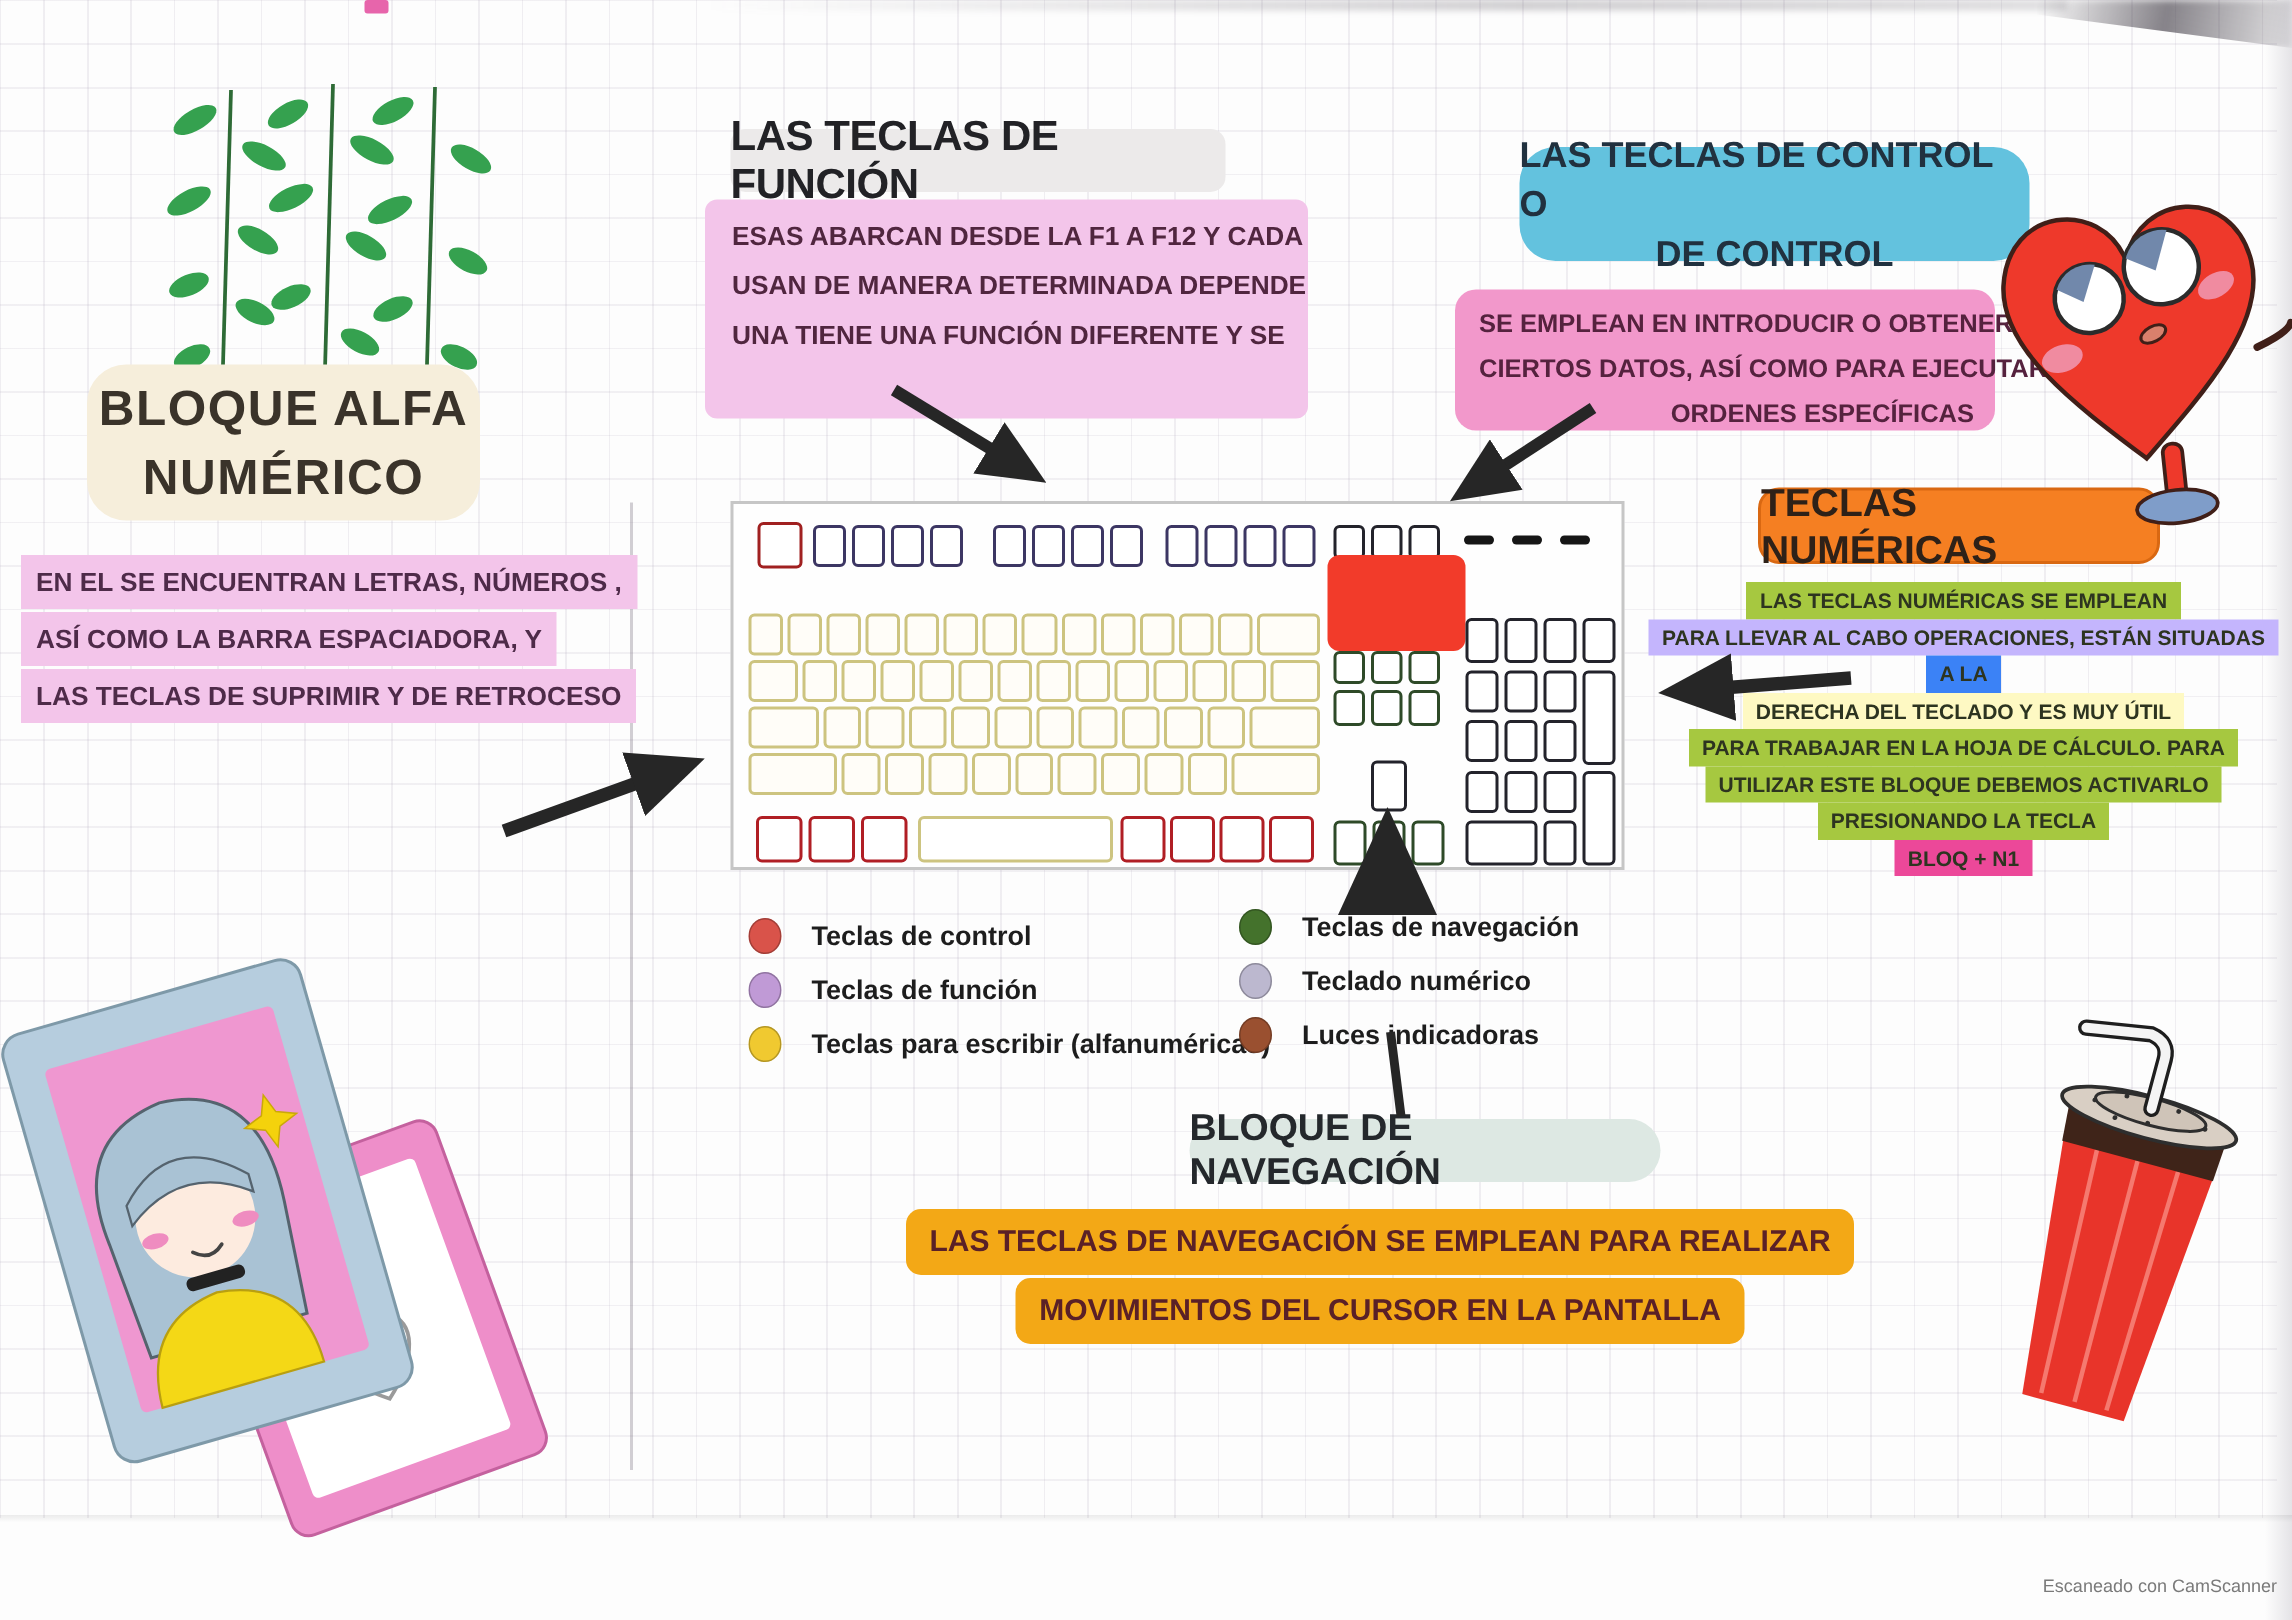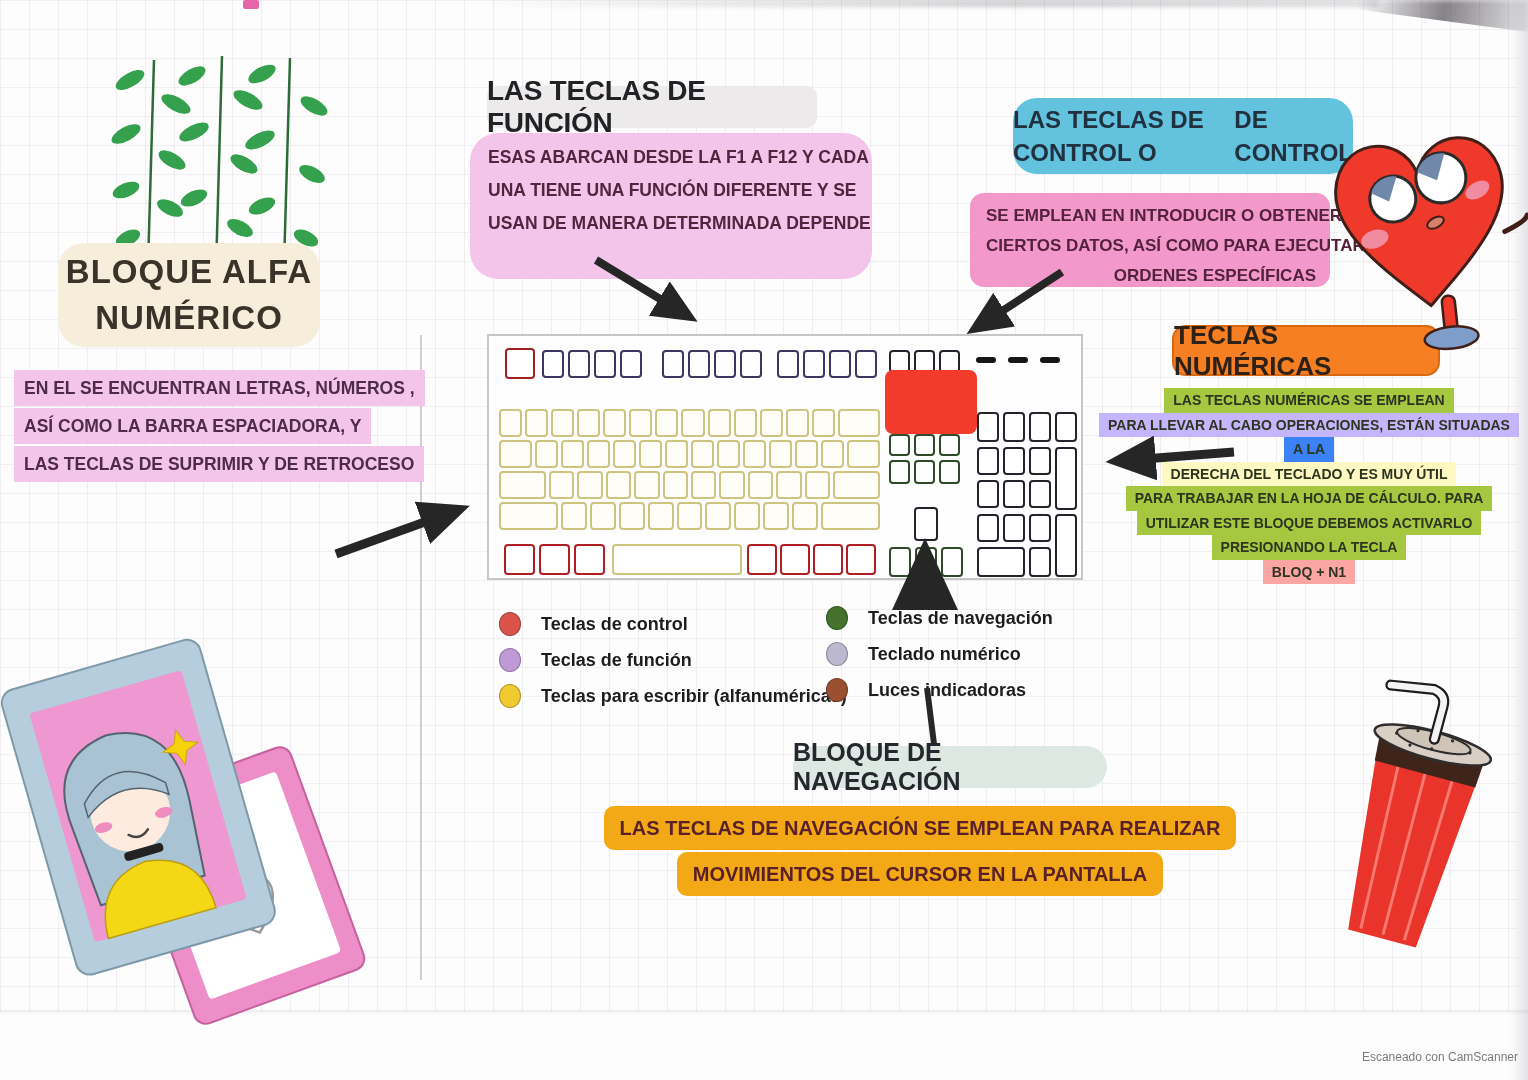--- a/index.html
+++ b/index.html
@@ -30,26 +30,26 @@
 
   #alpha-title{position:absolute;left:58px;top:243px;width:262px;height:104px;border-radius:26px;
     display:flex;flex-direction:column;align-items:center;justify-content:center;
     color:#3a332a;font-weight:800;font-size:33px;letter-spacing:1px;line-height:46px;}
   #alpha-text{left:14px;top:370px;}
   #alpha-text .hl-line{font-size:17.5px;color:#4e2b49;line-height:28px;margin-bottom:2px;}
 
   #fn-title{position:absolute;left:487px;top:86px;width:330px;height:42px;border-radius:10px;
     display:flex;align-items:center;justify-content:center;
     color:#222226;font-weight:800;font-size:28px;letter-spacing:-.3px;}
-  #fn-note{position:absolute;left:470px;top:133px;width:402px;height:146px;border-radius:28px;
+  #fn-note{position:absolute;left:470px;top:133px;width:402px;height:146px;border-radius:8px;
     padding:8px 0 0 18px;box-sizing:border-box;}
   #fn-note div{font-weight:800;font-size:17.5px;color:#50263f;line-height:33px;white-space:nowrap;}
 
   #ctrl-title{position:absolute;left:1013px;top:98px;width:340px;height:76px;border-radius:24px;
-    display:flex;flex-direction:row;align-items:center;justify-content:center;
+    display:flex;flex-direction:column;align-items:center;justify-content:center;
     color:#21313f;font-weight:800;font-size:24px;line-height:33px;}
   #ctrl-note{position:absolute;left:970px;top:193px;width:360px;height:94px;border-radius:14px;
     padding:8px 14px 0 16px;box-sizing:border-box;}
   #ctrl-note div{font-weight:800;font-size:17px;color:#55223e;line-height:30px;white-space:nowrap;}
   #ctrl-note div:last-child{text-align:right;}
 
   #num-title{position:absolute;left:1172px;top:325px;width:268px;height:51px;border-radius:14px;
     border:2px solid #d96812;box-sizing:border-box;
     display:flex;align-items:center;justify-content:center;
     color:#2e2118;font-weight:800;font-size:26px;}
@@ -138,22 +138,22 @@
   </div>
   <div id="alpha-text" class="hl-lines">
     <span class="hl-line" style="background-color: rgb(243, 197, 234);">EN EL SE ENCUENTRAN LETRAS, NÚMEROS ,</span>
     <span class="hl-line" style="background-color: rgb(243, 197, 234);">ASÍ COMO LA BARRA ESPACIADORA, Y</span>
     <span class="hl-line" style="background-color: rgb(243, 197, 234);">LAS TECLAS DE SUPRIMIR Y DE RETROCESO</span>
   </div>
 
   <div id="fn-title" style="background-color: rgb(236, 234, 234);">LAS TECLAS DE FUNCIÓN</div>
   <div id="fn-note" style="background-color: rgb(243, 197, 234);">
     <div>ESAS ABARCAN DESDE LA F1 A F12 Y CADA</div>
+    <div>USAN DE MANERA DETERMINADA DEPENDE</div>
     <div>UNA TIENE UNA FUNCIÓN DIFERENTE Y SE</div>
-    <div>USAN DE MANERA DETERMINADA DEPENDE</div>
   </div>
 
   <div id="ctrl-title" style="background-color: rgb(99, 194, 222);">
     <span>LAS TECLAS DE CONTROL O</span>
     <span>DE CONTROL</span>
   </div>
   <div id="ctrl-note" style="background-color: rgb(242, 152, 203);">
     <div>SE EMPLEAN EN INTRODUCIR O OBTENER</div>
     <div>CIERTOS DATOS, ASÍ COMO PARA EJECUTAR</div>
     <div>ORDENES ESPECÍFICAS</div>
@@ -161,21 +161,21 @@
 
   <div id="num-title" style="background-color: rgb(245, 127, 34);">TECLAS NUMÉRICAS</div>
   <div id="num-note" class="hl-lines center">
     <span class="hl-line" style="background-color: rgb(166, 200, 64);">LAS TECLAS NUMÉRICAS SE EMPLEAN</span>
     <span class="hl-line" style="background-color: #c4b5fd;">PARA LLEVAR AL CABO OPERACIONES, ESTÁN SITUADAS</span>
     <span class="hl-line" style="background-color: #3b82f6;">A LA</span>
     <span class="hl-line" style="background-color: #fef9c3;">DERECHA DEL TECLADO Y ES MUY ÚTIL</span>
     <span class="hl-line" style="background-color: rgb(166, 200, 64);">PARA TRABAJAR EN LA HOJA DE CÁLCULO. PARA</span>
     <span class="hl-line" style="background-color: rgb(166, 200, 64);">UTILIZAR ESTE BLOQUE DEBEMOS ACTIVARLO</span>
     <span class="hl-line" style="background-color: rgb(166, 200, 64);">PRESIONANDO LA TECLA</span>
-    <span class="hl-line" style="background-color: #fca5a5;">BLOQ + N1</span>
+    <span class="hl-line" style="background-color: #ec4899;">BLOQ + N1</span>
   </div>
 
   <div id="kb">
 
     <span class="ka esc" style="left:16px;top:12px;width:30px;height:31px"></span>
     <span class="ka fk" style="left:53px;top:14px;width:22px;height:28px"></span>
     <span class="ka fk" style="left:79px;top:14px;width:22px;height:28px"></span>
     <span class="ka fk" style="left:105px;top:14px;width:22px;height:28px"></span>
     <span class="ka fk" style="left:131px;top:14px;width:22px;height:28px"></span>
     <span class="ka fk" style="left:173px;top:14px;width:22px;height:28px"></span>

